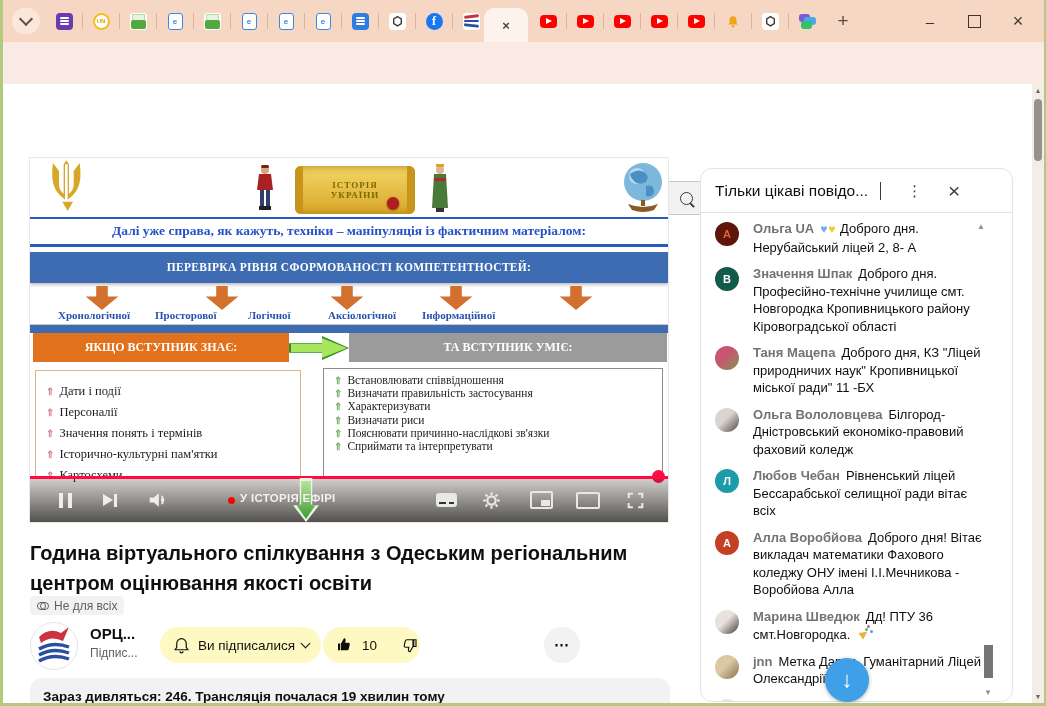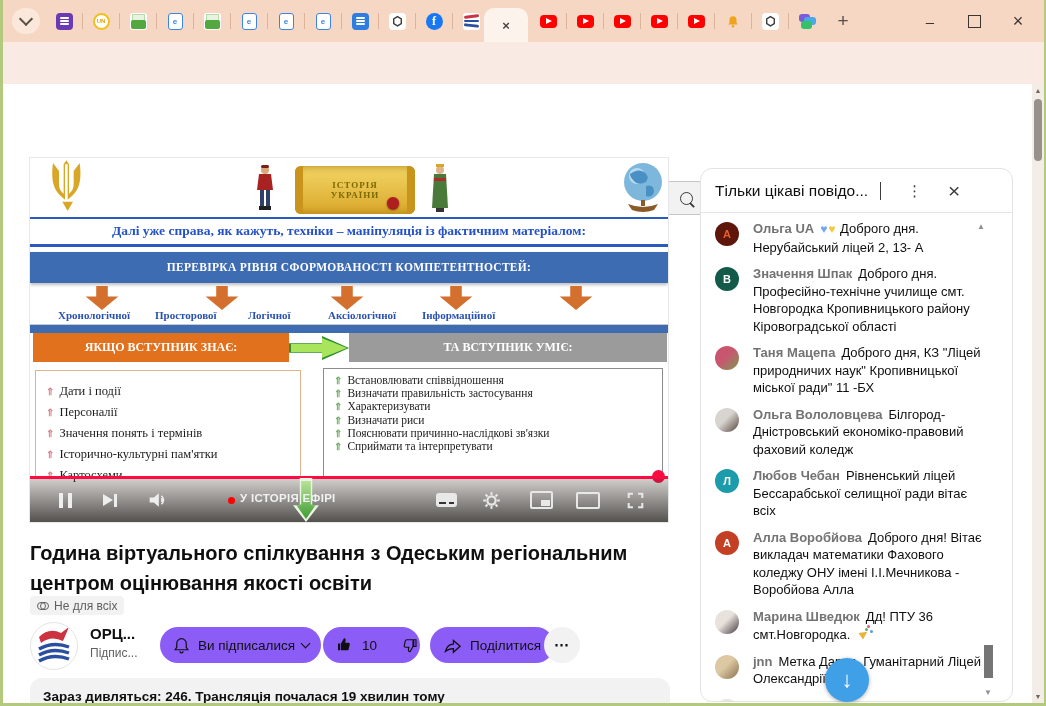--- a/index.html
+++ b/index.html
@@ -157,21 +157,21 @@
   #video-title{left:30px;top:538px;width:645px;font-size:20px;font-weight:bold;color:#0f0f0f;line-height:30px}
   #vis-badge{left:30px;top:596px;height:19px;background:#f2f2f2;border-radius:4px;display:flex;align-items:center;
     gap:5px;padding:0 7px;font-size:12px;color:#606060}
   .link-ic{width:12px;height:7px;position:relative}
   .link-ic i{position:absolute;top:0;width:7px;height:6px;border:1.4px solid #606060;border-radius:4px}
   .link-ic i:nth-child(1){left:0}.link-ic i:nth-child(2){right:0}
   #channel-row{left:30px;top:620px;width:645px;height:50px}
   #ch-avatar{left:0;top:2px;width:46px;height:46px;border-radius:50%;background:#fff;border:1px solid #e5e5e5;overflow:hidden}
   #ch-name{left:60px;top:5px;font-size:15px;font-weight:bold;color:#0f0f0f}
   #ch-subs{left:60px;top:26px;font-size:12px;color:#606060}
-  .pill{position:absolute;top:7px;height:36px;background:#8b5cf6;border-radius:18px;display:flex;align-items:center;
+  .pill{position:absolute;top:7px;height:36px;background:#fef9c3;border-radius:18px;display:flex;align-items:center;
     font-size:13.5px;color:#0f0f0f;box-sizing:border-box}
   #subscribed-btn{left:130px;padding:0 12px;gap:7px}
   .chev-sm{width:6px;height:6px;border-right:1.8px solid #0f0f0f;border-bottom:1.8px solid #0f0f0f;transform:rotate(45deg);margin-top:-3px}
   #like-pill{left:293px;width:97px}
   #like-seg{display:flex;align-items:center;gap:7px;padding:0 12px 0 13px;font-weight:500}
   #like-divider{width:1px;height:22px;background:#d9d9d9}
   #dislike-seg{padding:0 13px 0 10px}
   #share-btn{left:400px;padding:0 13px;gap:7px}
   #more-btn{left:514px;top:7px;width:36px;height:36px;border-radius:50%;background:#f2f2f2;display:flex;
     align-items:center;justify-content:center;font-size:15px;font-weight:bold;color:#0f0f0f;letter-spacing:1px}
@@ -620,44 +620,38 @@
         </svg>
       <span>10</span>
     </span>
     <span id="like-divider"></span>
     <span id="dislike-seg">
       <svg width="19" height="18" viewBox="0 0 24 24" style="transform:rotate(180deg)">
           <path d="M2 10h3v9H2z M6 19v-9l4-7c1.2 0 2.2.9 2.2 2.2L11.6 9H16c1.2 0 2 1 1.7 2.2l-1.4 6c-.2 1-1 1.8-2.1 1.8H6z" fill="none" stroke="#0f0f0f" stroke-width="1.5"></path>
         </svg>
     </span>
   </div>
-  <div id="share-btn" class="pill">
-    <svg width="20" height="17" viewBox="0 0 24 20">
-        <path d="M3 17c1.5-6 5-8.5 9.5-8.7V4l8 7-8 7v-4.3C8 13.7 5.5 14.8 3 17z" fill="none" stroke="#0f0f0f" stroke-width="1.6"></path>
-      </svg>
-    <span>Поділитися</span>
-  </div>
   <div id="more-btn" class="abs">⋯</div>
 </div>
 <div id="descbox" class="abs">
   <span>Зараз дивляться: 246. Трансляція почалася 19 хвилин тому</span>
 </div>
 
 <div id="chat" class="abs">
   <div id="chat-header">
     <span id="chat-title">Тільки цікаві повідо...</span>
     <span id="chat-chevron"><span class="chev-md"></span></span>
     <span id="chat-kebab">⋮</span>
     <span id="chat-close">×</span>
   </div>
   <div id="chat-list">
   <div class="chat-msg">
     <span class="chat-avatar" style="background: rgb(94, 21, 10); color: rgb(224, 98, 46);">A</span>
     <span class="chat-body">
-      <span class="chat-author">Ольга UA</span><span class="heart" style="color: rgb(110, 168, 247);">♥</span><span class="heart" style="color: rgb(240, 201, 60);">♥</span> <span class="chat-text">Доброго дня. Нерубайський ліцей 2, 13- А</span>
+      <span class="chat-author">Ольга UA</span><span class="heart" style="color: rgb(110, 168, 247);">♥</span><span class="heart" style="color: rgb(240, 201, 60);">♥</span> <span class="chat-text">Доброго дня. Нерубайський ліцей 2, 8- А</span>
     </span>
   </div>
 
   <div class="chat-msg">
     <span class="chat-avatar" style="background: rgb(20, 90, 74); color: rgb(255, 255, 255);">В</span>
     <span class="chat-body">
       <span class="chat-author">Значення Шпак</span><span class="chat-text">Доброго дня. Професійно-технічне училище смт. Новгородка Кропивницького району Кіровоградської області</span>
     </span>
   </div>
 

